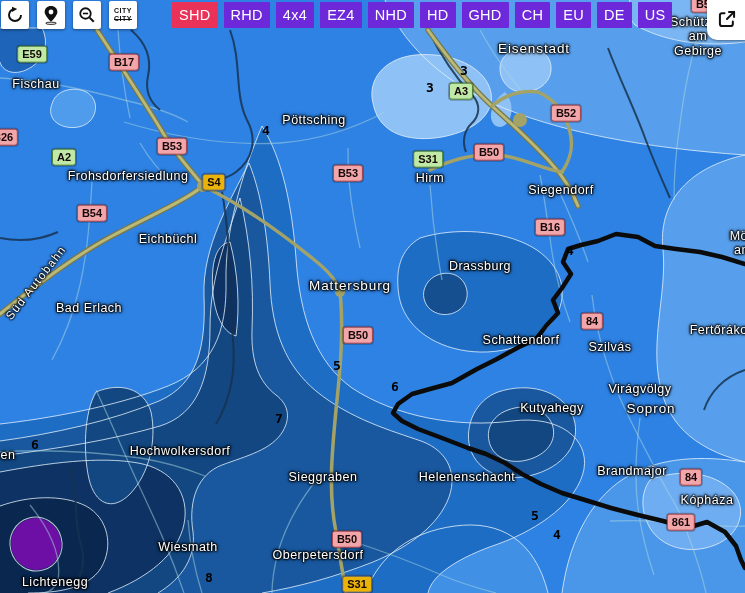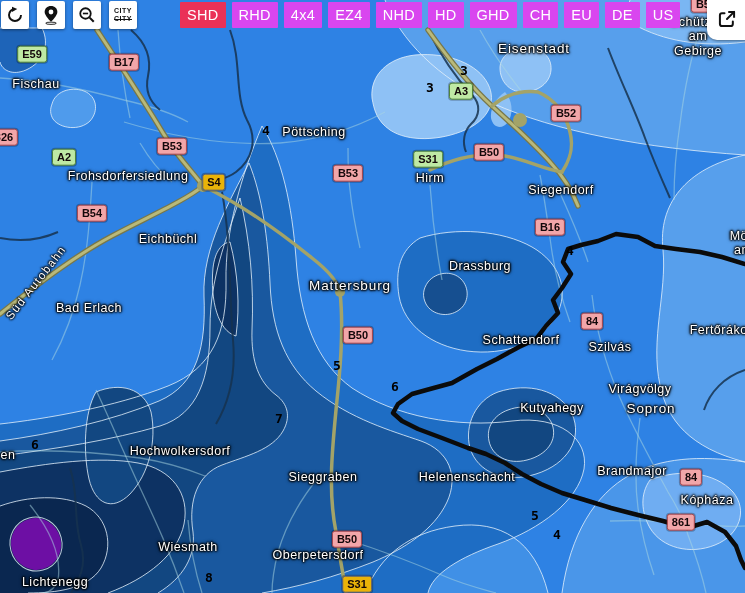--- a/index.html
+++ b/index.html
@@ -27,22 +27,22 @@
 
   
   .toolbar{position:absolute;left:0;top:0;width:100%;height:30px;z-index:5;}
   .iconbtn{position:absolute;top:1px;width:28px;height:28px;background:#fff;border:none;
            border-radius:2px;box-shadow:0 1px 3px rgba(0,0,0,.45);display:flex;
            align-items:center;justify-content:center;cursor:pointer;padding:0;}
   .iconbtn svg{display:block;}
   .citytxt{font-size:7px;font-weight:bold;color:#111;line-height:1.2;text-align:center;
            font-family:"Liberation Sans",sans-serif;letter-spacing:.5px;}
   .citytxt .strike{text-decoration:line-through;}
-  #model-buttons{position:absolute;left:180px;top:2px;display:flex;gap:6px;}
-  .mbtn{height:26px;padding:0 7px;border:none;border-radius:1px;background:#d946ef;
+  #model-buttons{position:absolute;left:172px;top:2px;display:flex;gap:6px;}
+  .mbtn{height:26px;padding:0 7px;border:none;border-radius:1px;background:#6d28d9;
         color:#fff;font-size:14.5px;font-family:"Liberation Sans",sans-serif;
         letter-spacing:.3px;cursor:pointer;display:flex;align-items:center;}
   .mbtn.active{background:#ea3157;}
   .sharebtn{position:absolute;top:-2px;right:-2px;width:40px;height:42px;background:#fff;
             border:none;border-radius:0 0 0 10px;box-shadow:0 1px 3px rgba(0,0,0,.45);
             display:flex;align-items:center;justify-content:center;cursor:pointer;}
 </style>
 </head>
 <body>
 
@@ -167,21 +167,21 @@
     <path d="M 745,264 L 722,257 L 700,252 L 676,249 L 655,246 L 638,237 L 616,234 L 598,241 L 581,245 L 568,249
          L 563,262 L 571,274 L 562,288 L 553,300 L 558,313 L 546,326 L 536,339 L 519,347
          L 497,359 L 477,369 L 452,383 L 430,389 L 412,394 L 398,404 L 393,413 L 402,421
          L 418,429 L 442,438 L 468,448 L 486,454 L 505,463 L 522,474 L 541,484 L 562,493
          L 585,500 L 611,508 L 638,515 L 663,521 L 687,528 L 707,522 L 725,532 L 736,546 L 741,560 L 745,568" fill="none" stroke="#0b0b0b" stroke-width="4.5" stroke-linejoin="round" stroke-linecap="round"></path>
   </svg>
 
   <div id="map-labels">
         <div class="town" style="left: 36px; top: 84px;">Fischau</div>
         <div class="town" style="left: 128px; top: 176px;">Frohsdorfersiedlung</div>
-        <div class="town" style="left: 300px; top: 132px; padding-left: 28px;">Pöttsching</div>
+        <div class="town" style="left: 300px; top: 120px; padding-left: 28px;">Pöttsching</div>
         <div class="town" style="left: 430px; top: 178px;">Hirm</div>
         <div class="town major" style="left: 534px; top: 49px;">Eisenstadt</div>
         <div class="town" style="left: 698px; top: 37px;">Schützen
 am Gebirge</div>
         <div class="town" style="left: 561px; top: 190px;">Siegendorf</div>
         <div class="town" style="left: 168px; top: 239px;">Eichbüchl</div>
         <div class="town" style="left: 81px; top: 308px; padding-left: 16px;">Bad Erlach</div>
         <div class="town major" style="left: 350px; top: 286px;">Mattersburg</div>
         <div class="town" style="left: 480px; top: 266px;">Drassburg</div>
         <div class="town" style="left: 521px; top: 340px;">Schattendorf</div>

